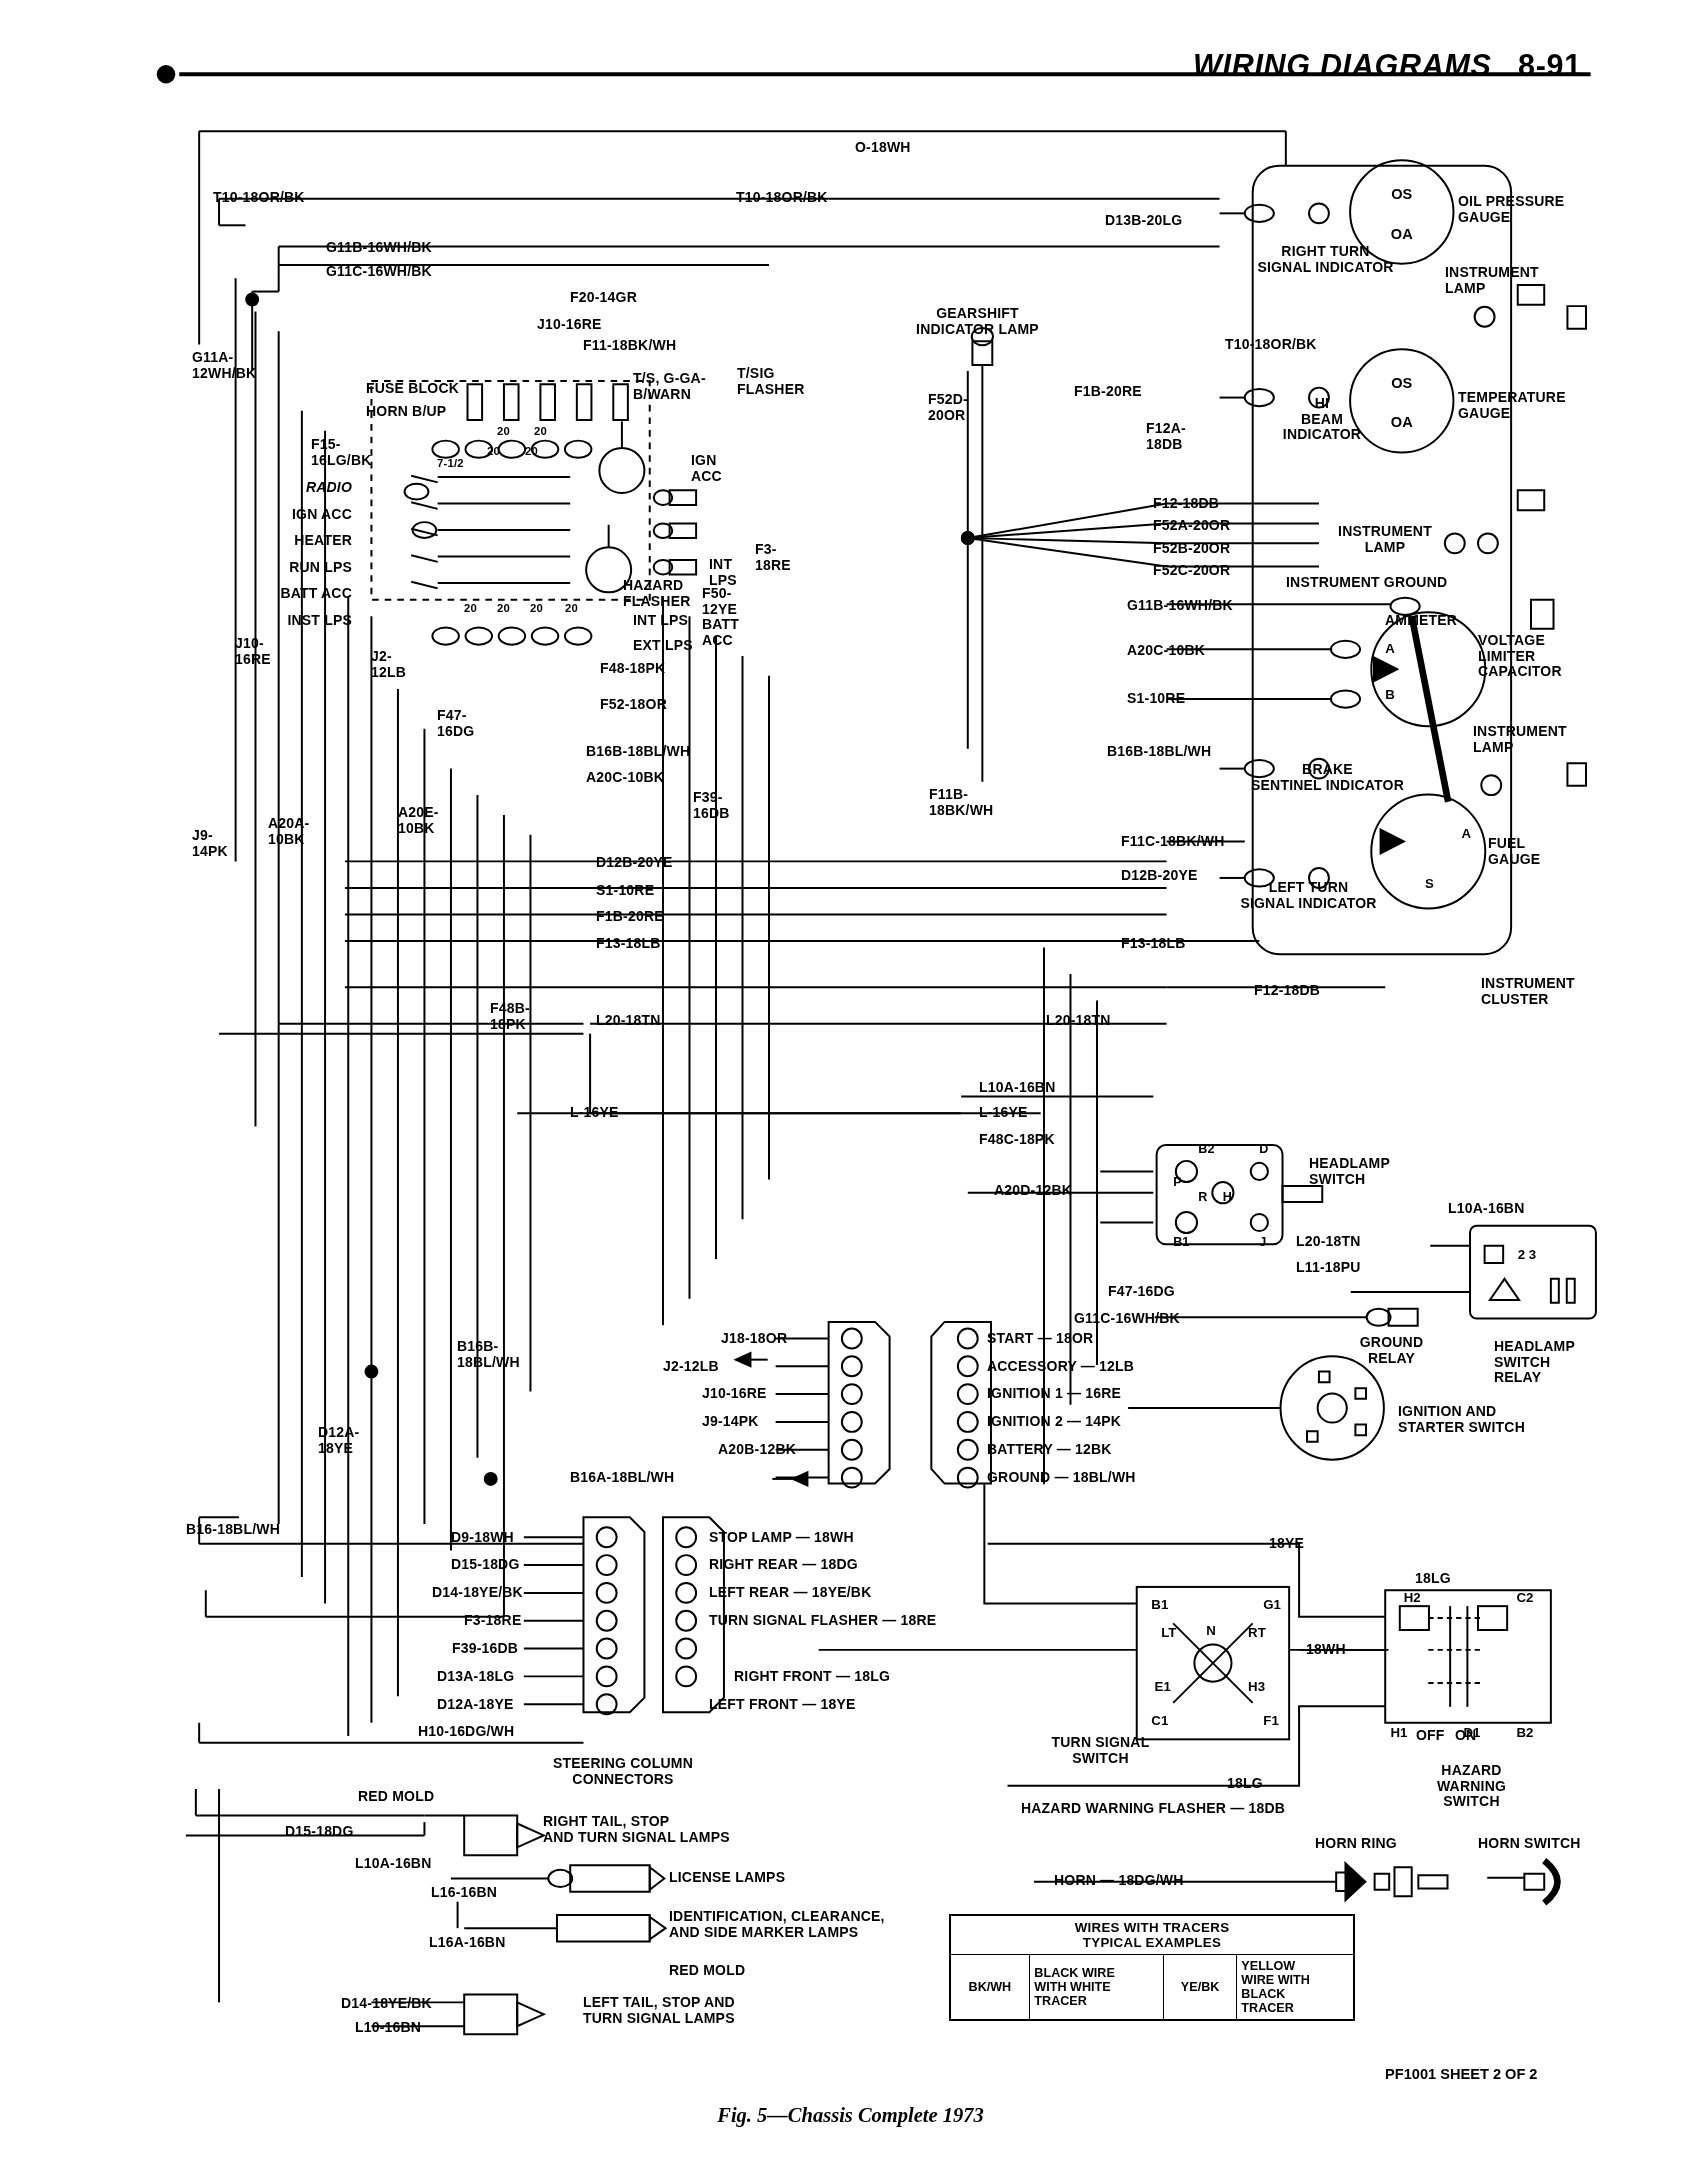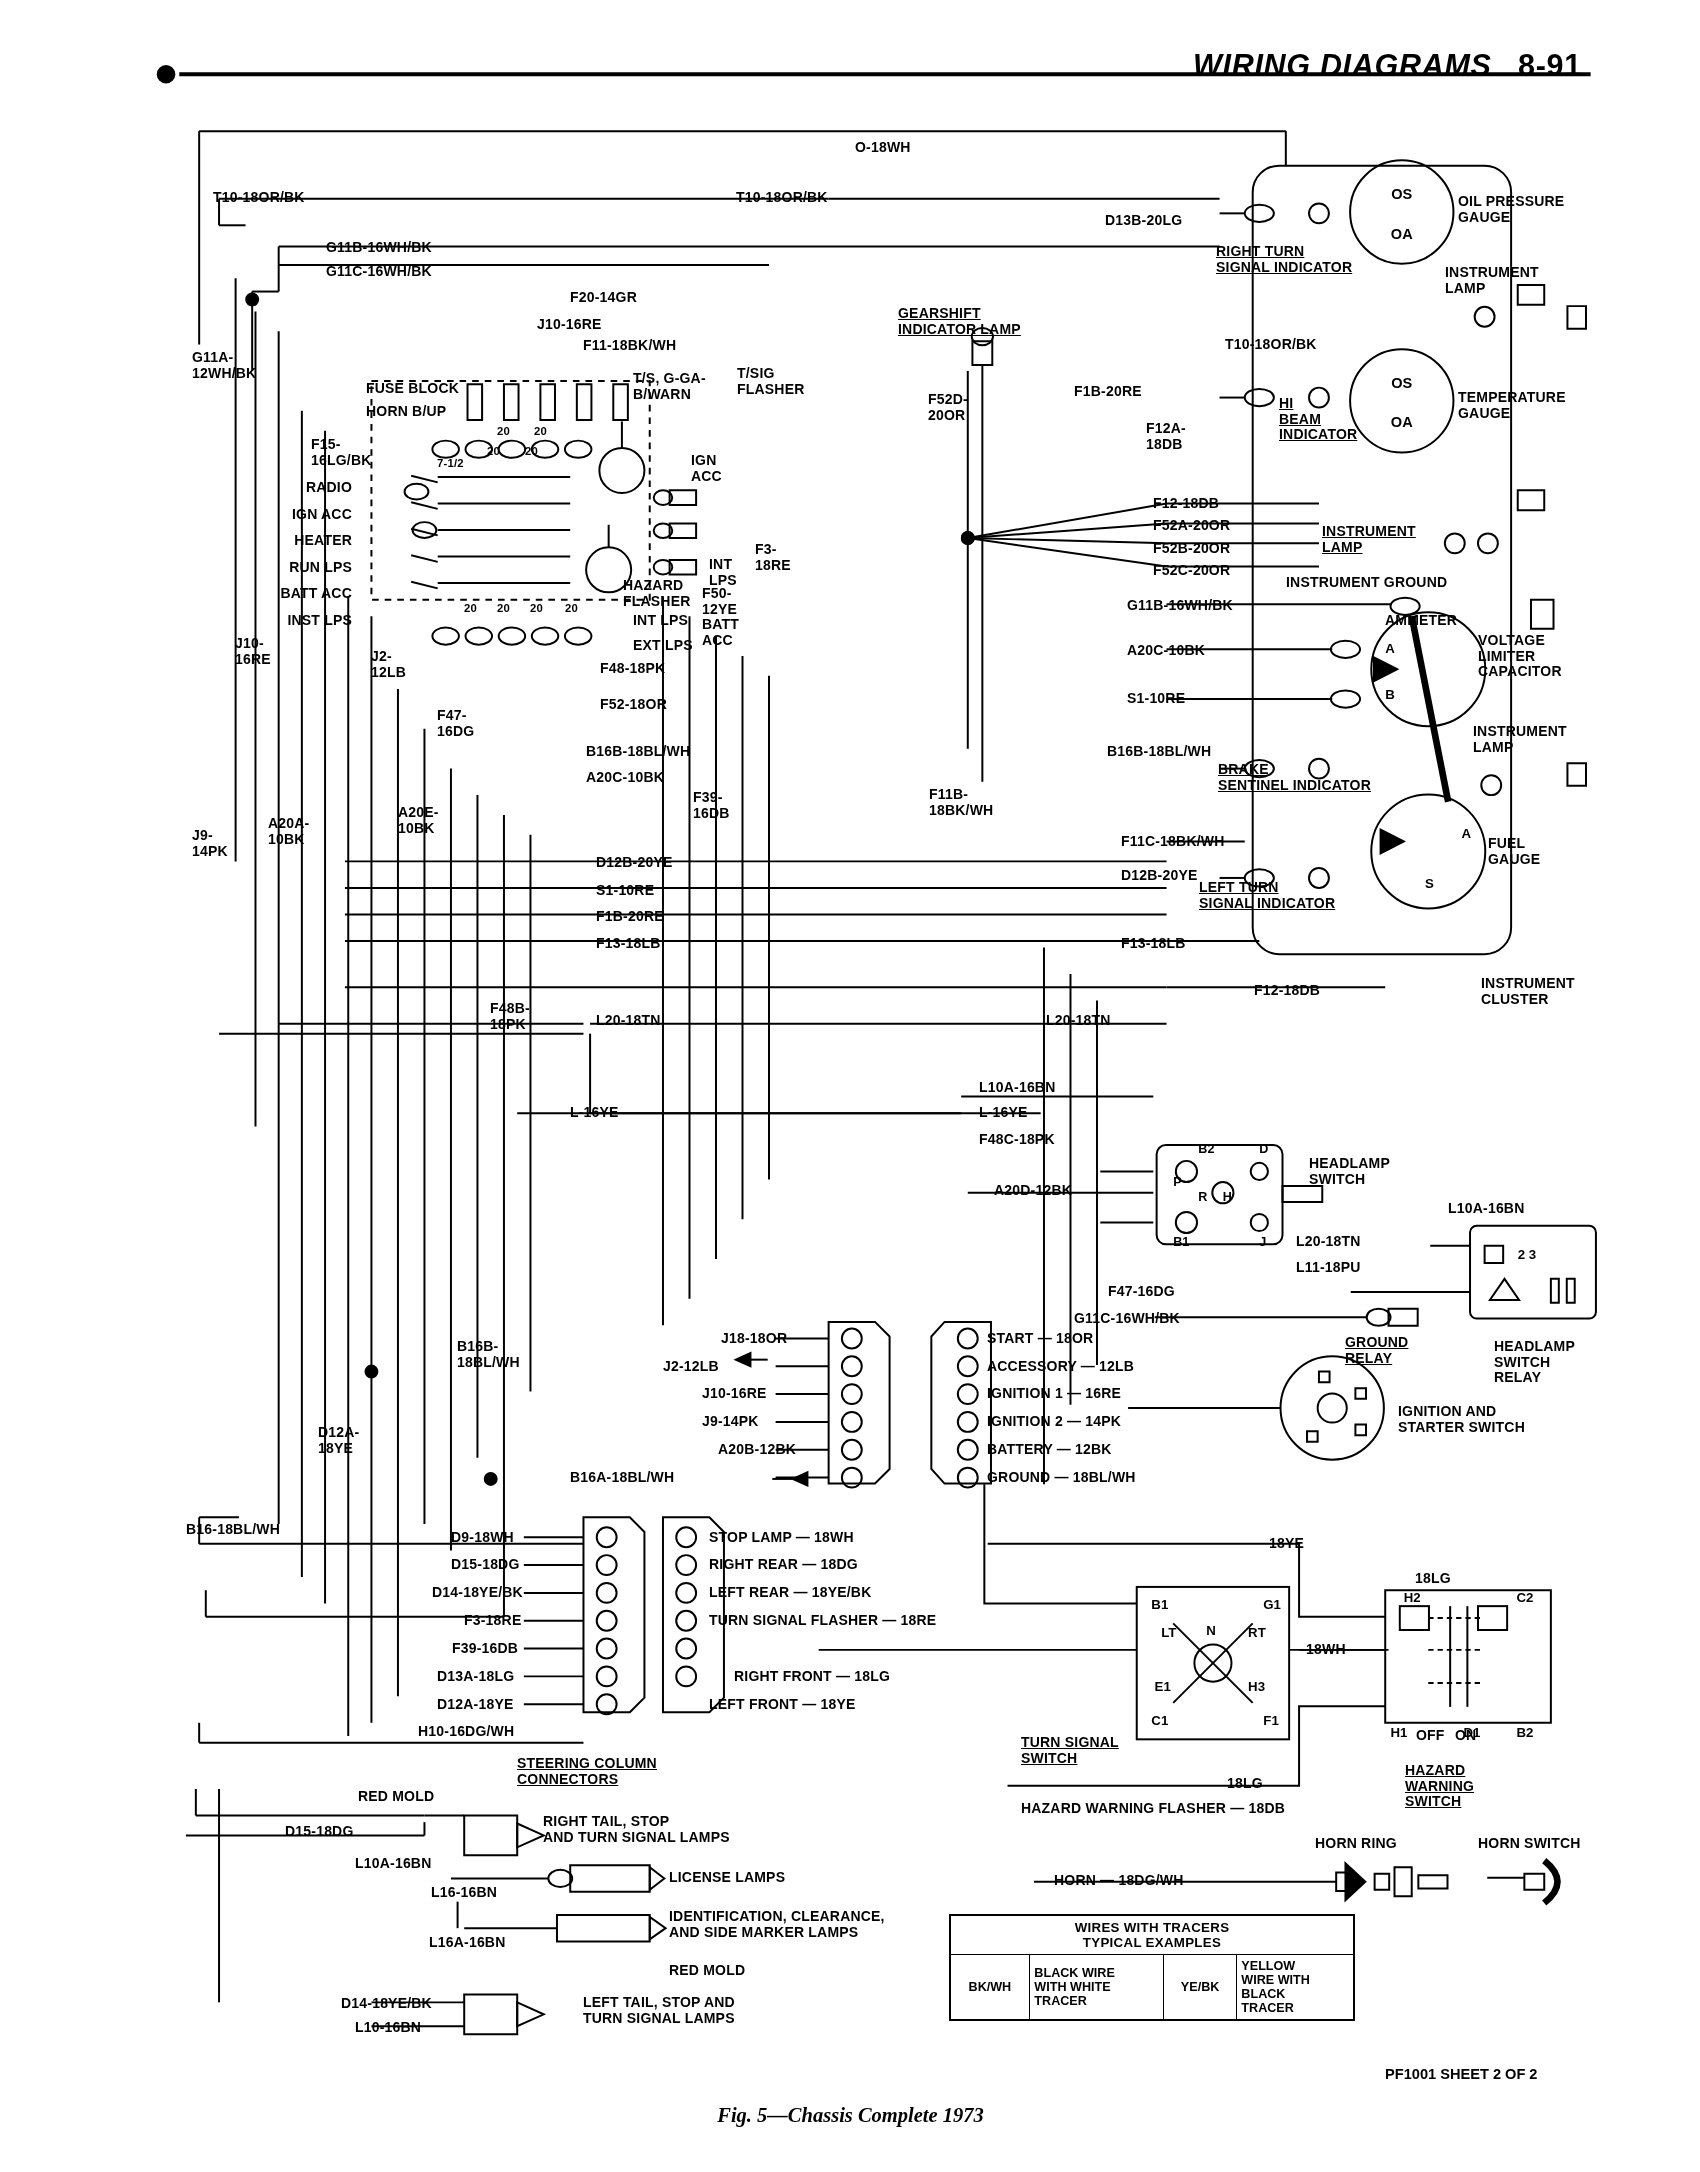--- a/index.html
+++ b/index.html
@@ -1,20 +1,20 @@
 <!DOCTYPE html>
 <html style="font-size:10.6px"><head>
 <meta charset="utf-8">
 <style>
   html,body{margin:0;padding:0;background:#fff;}
   body{width:1701px;height:2172px;font-family:"Liberation Sans",sans-serif;color:#000;position:relative;overflow:hidden;}
   #sheet{position:absolute;left:0;top:0;width:1701px;height:2172px;}
   .lbl{position:absolute;font-family:"Liberation Sans",sans-serif;font-size:14px;font-weight:700;letter-spacing:0.2px;white-space:pre;line-height:1.12;}
   .lbl.xs{font-size:11.3px;}
-  .lbl.c{text-decoration:underline;}
+  .lbl.c{text-align:center;}
   .lbl.r{text-align:right;}
   .hdr{position:absolute;font-family:"Liberation Sans",sans-serif;font-weight:700;font-style:italic;}
   #title-wiring{left:1193px;top:48px;font-size:30.5px;letter-spacing:0.7px;}
   #title-page{left:1518px;top:48px;font-size:30.5px;letter-spacing:0.7px;font-style:normal;}
   #fig-caption{position:absolute;left:0;right:0;top:2104px;text-align:center;font-size:20.5px;font-weight:700;font-style:italic;font-family:"Liberation Serif",serif;}
   #sheet-id{position:absolute;left:1385px;top:2066px;font-size:14.6px;font-weight:700;font-family:"Liberation Sans",sans-serif;}
   svg{position:absolute;left:0;top:0;}
   .tracer-tbl{position:absolute;left:949px;top:1914px;width:406px;border:2px solid #000;border-collapse:collapse;font-size:12.6px;font-weight:700;}
   .tracer-tbl td,.tracer-tbl th{border:1.3px solid #000;padding:4px 4.6px;text-align:center;vertical-align:middle;font-weight:700;}
   .tracer-tbl .hd{border-bottom:1.3px solid #000;font-size:13.3px;letter-spacing:0.3px;}
@@ -416,21 +416,21 @@
   <div class="lbl" style="left:1107px;top:744px;">B16B-18BL/WH</div>
   <div class="lbl" style="left:1121px;top:834px;">F11C-18BK/WH</div>
   <div class="lbl" style="left:1121px;top:868px;">D12B-20YE</div>
   <div class="lbl" style="left:1121px;top:936px;">F13-18LB</div>
   <div class="lbl" style="left:1254px;top:983px;">F12-18DB</div>
 
   <div class="lbl" style="left: 192px; top: 350px; white-space: pre-line;">G11A-
 12WH/BK</div>
   <div class="lbl" style="left: 311px; top: 437px; white-space: pre-line;">F15-
 16LG/BK</div>
-  <div class="lbl r" style="left:219px;top:480px;width:133px;">RADIO</div>
+  <div class="lbl r" style="left:219px;top:480px;width:133px;font-style:italic;">RADIO</div>
   <div class="lbl r" style="left:219px;top:507px;width:133px;">IGN ACC</div>
   <div class="lbl r" style="left:219px;top:533px;width:133px;">HEATER</div>
   <div class="lbl r" style="left:219px;top:560px;width:133px;">RUN LPS</div>
   <div class="lbl r" style="left:219px;top:586px;width:133px;">BATT ACC</div>
   <div class="lbl r" style="left:219px;top:613px;width:133px;">INST LPS</div>
   <div class="lbl" style="left: 235px; top: 636px; white-space: pre-line;">J10-
 16RE</div>
   <div class="lbl" style="left: 371px; top: 649px; white-space: pre-line;">J2-
 12LB</div>
   <div class="lbl" style="left: 437px; top: 708px; white-space: pre-line;">F47-

